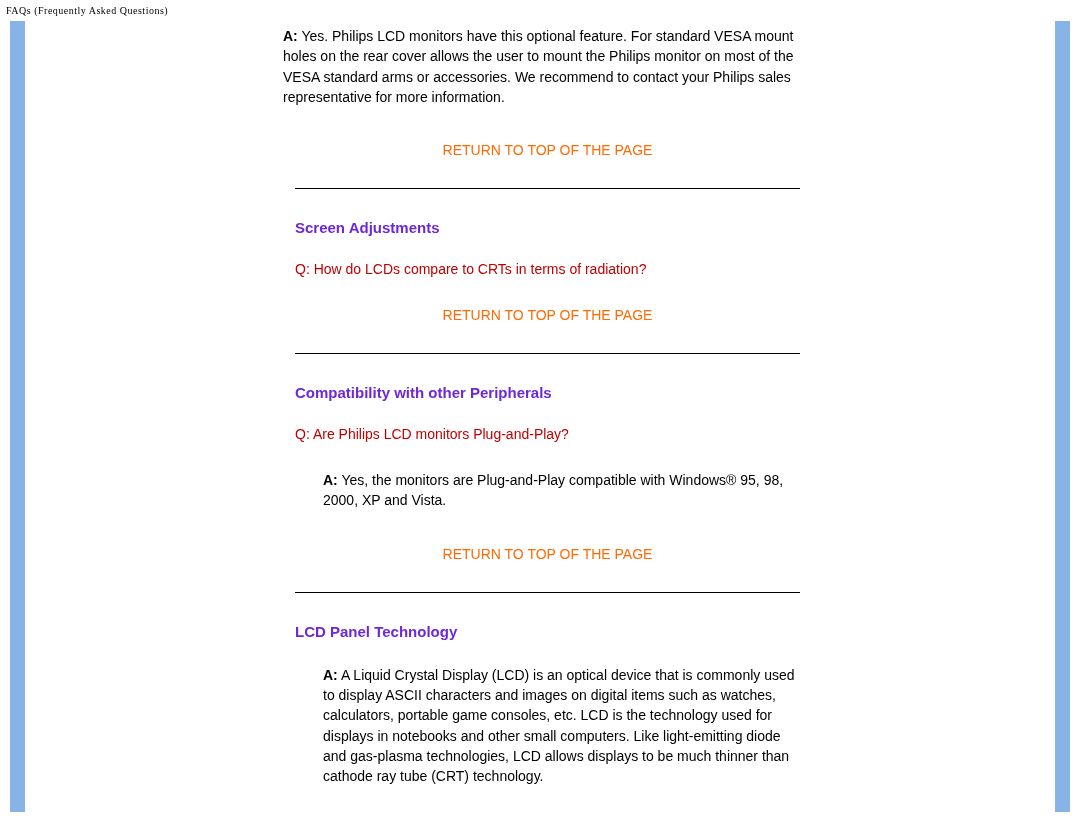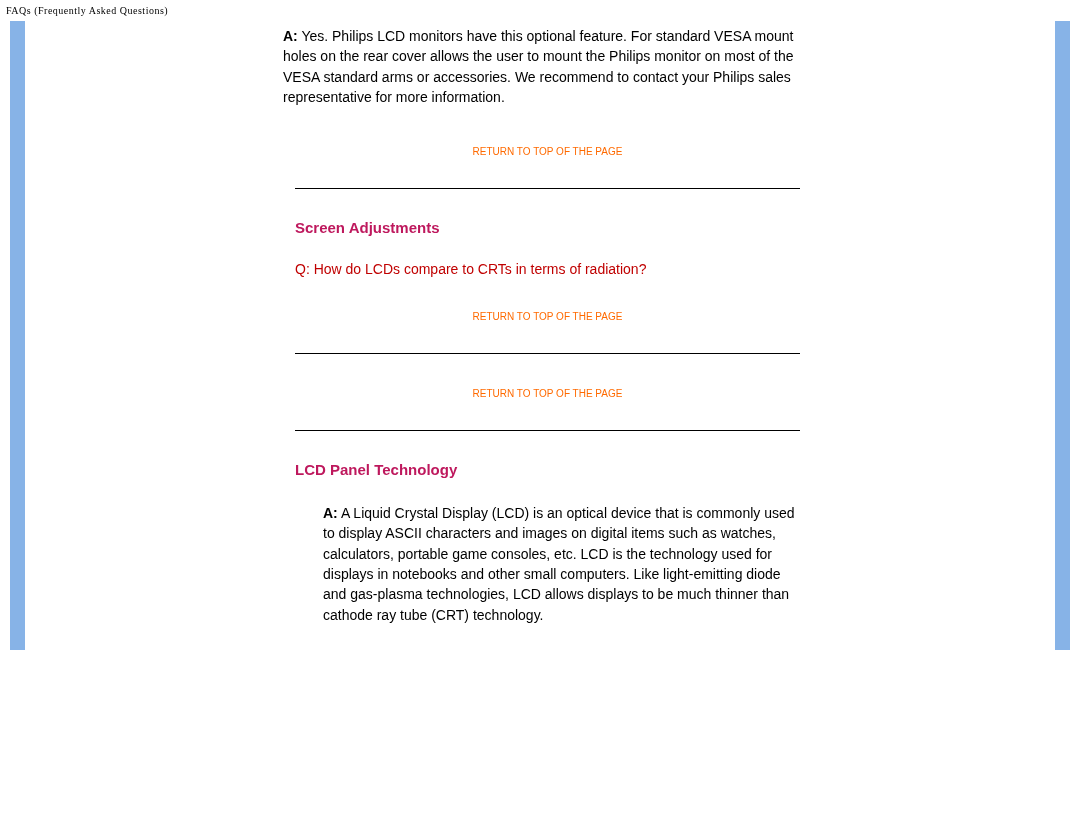--- a/index.html
+++ b/index.html
@@ -58,29 +58,29 @@
     margin-top: 20px;
     margin-bottom: 28px;
   }
   .return-link {
     text-align: center;
     margin: 30px 0 30px 0;
   }
   .return-link a {
     color: #ff6a00;
     text-decoration: none;
-    font-size: 10px;
+    font-size: 14px;
   }
   hr.sep {
     border: none;
     border-top: 1px solid #000;
     margin: 0 40px 30px 40px;
   }
   .section-head {
-    color: #be185d;
+    color: #6d28d9;
     font-weight: bold;
     margin-left: 0;
     margin-bottom: 25px;
     font-size: 15px;
   }
   .inner {
     padding-left: 230px;
     padding-right: 10px;
   }
 </style>
@@ -109,20 +109,27 @@
         <div class="section-head">Screen Adjustments</div>
         <div class="question">Q: How do LCDs compare to CRTs in terms of radiation?</div>
       </div>
 
       <div class="return-link">
         <a href="#">RETURN TO TOP OF THE PAGE</a>
       </div>
 
       <hr class="sep">
 
+      <div class="qa-block">
+        <div class="section-head">Compatibility with other Peripherals</div>
+        <div class="question">Q: Are Philips LCD monitors Plug-and-Play?</div>
+        <div class="answer">
+          <span class="answer-prefix">A:</span><span> Yes, the monitors are Plug-and-Play compatible with Windows® 95, 98, 2000, XP and Vista.</span>
+        </div>
+      </div>
 
       <div class="return-link">
         <a href="#">RETURN TO TOP OF THE PAGE</a>
       </div>
 
       <hr class="sep">
 
       <div class="qa-block">
         <div class="section-head">LCD Panel Technology</div>
         <div class="answer" style="margin-bottom:5px">

